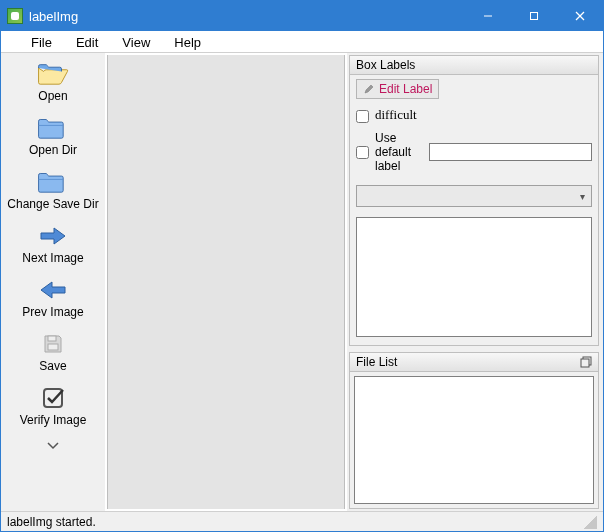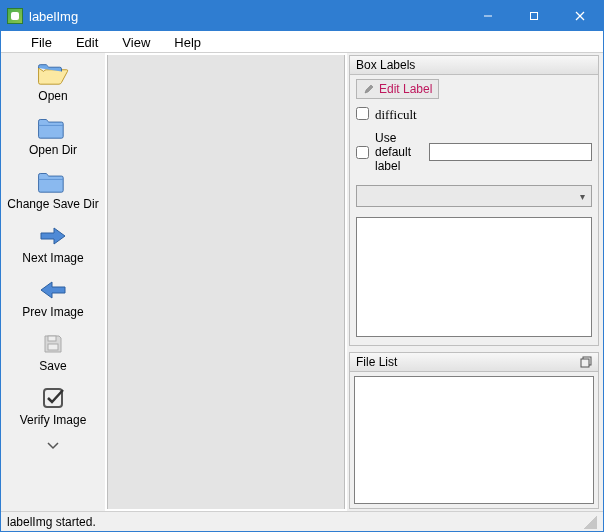--- a/index.html
+++ b/index.html
@@ -148,21 +148,21 @@
     padding:2px 6px;
     font-size:12px;
     display:inline-flex;
     align-items:center;
     gap:4px;
     margin-bottom:4px;
   }
   .edit-pencil { width:12px; height:12px; color:#888; }
   .cb-row {
     display:flex;
-    align-items:flex-start;
+    align-items:flex-end;
     gap:6px;
     font-size:13px;
     font-family: "Times New Roman", serif;
     margin:4px 0;
   }
   .default-label-row {
     display:flex;
     align-items:center;
     gap:6px;
     margin:8px 0 12px 0;

